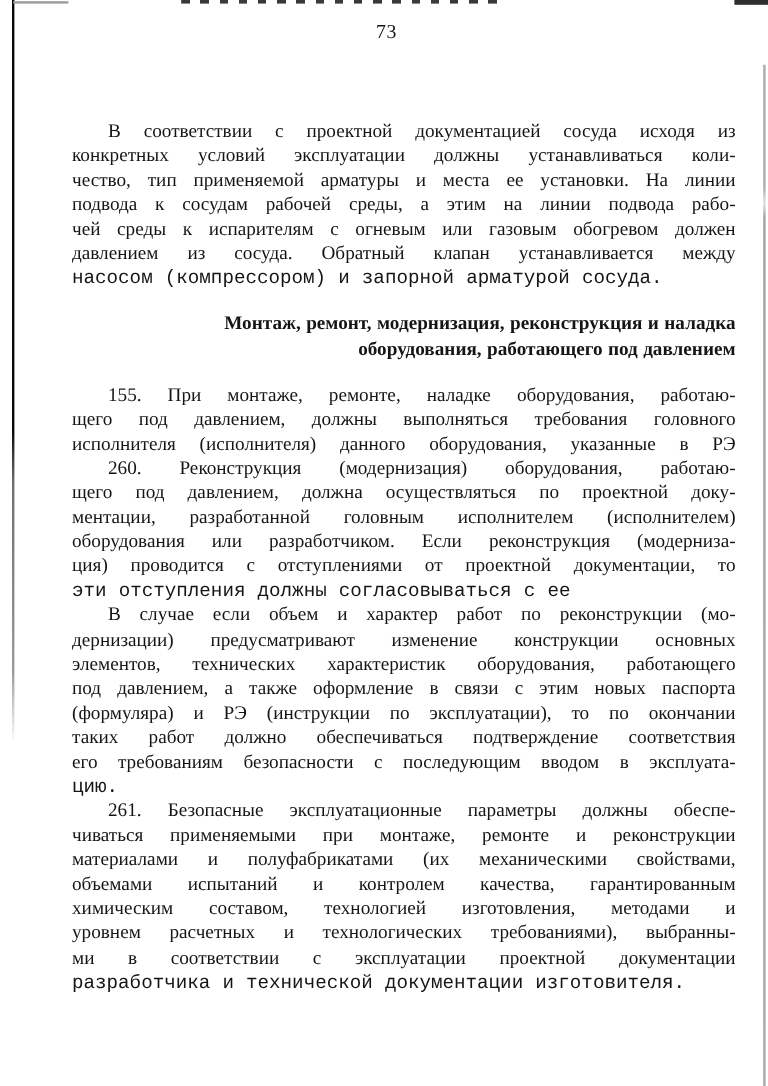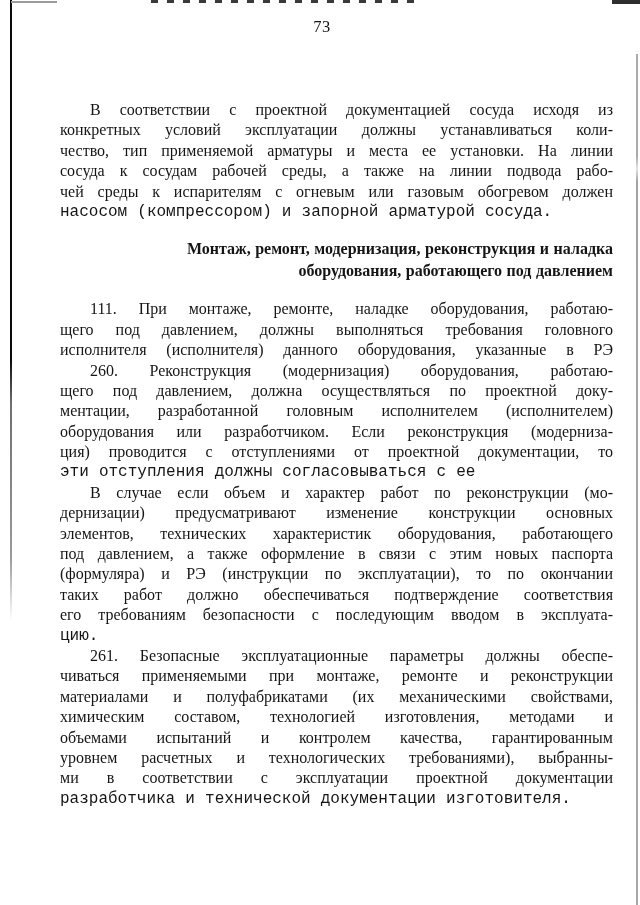--- a/index.html
+++ b/index.html
@@ -68,30 +68,31 @@
 <div class="scan-top-dashes"></div>
 <div class="scan-top-right"></div>
 
 <div class="page-number">73</div>
 
 <div class="doc">
     <div class="block paragraph">
       <div class="line justify indent">В соответствии с проектной документацией сосуда исходя из</div>
       <div class="line justify">конкретных условий эксплуатации должны устанавливаться коли-</div>
       <div class="line justify">чество, тип применяемой арматуры и места ее установки. На линии</div>
-      <div class="line justify">сосуда к сосудам рабочей среды, а также на линии подвода рабо-</div>
+      <div class="line justify">подвода к сосудам рабочей среды, а этим на линии подвода рабо-</div>
       <div class="line justify">чей среды к испарителям с огневым или газовым обогревом должен</div>
+      <div class="line justify">давлением из сосуда. Обратный клапан устанавливается между</div>
       <div class="line last">насосом (компрессором) и запорной арматурой сосуда.</div>
     </div>
     <div class="block heading">
       <div class="line center">Монтаж, ремонт, модернизация, реконструкция и наладка</div>
       <div class="line center">оборудования, работающего под давлением</div>
     </div>
     <div class="block paragraph">
-      <div class="line justify indent">111. При монтаже, ремонте, наладке оборудования, работаю-</div>
+      <div class="line justify indent">155. При монтаже, ремонте, наладке оборудования, работаю-</div>
       <div class="line justify">щего под давлением, должны выполняться требования головного</div>
       <div class="line justify">исполнителя (исполнителя) данного оборудования, указанные в РЭ</div>
     </div>
     <div class="block paragraph">
       <div class="line justify indent">260. Реконструкция (модернизация) оборудования, работаю-</div>
       <div class="line justify">щего под давлением, должна осуществляться по проектной доку-</div>
       <div class="line justify">ментации, разработанной головным исполнителем (исполнителем)</div>
       <div class="line justify">оборудования или разработчиком. Если реконструкция (модерниза-</div>
       <div class="line justify">ция) проводится с отступлениями от проектной документации, то</div>
       <div class="line last">эти отступления должны согласовываться с ее разработчиком.</div>
@@ -103,19 +104,19 @@
       <div class="line justify">под давлением, а также оформление в связи с этим новых паспорта</div>
       <div class="line justify">(формуляра) и РЭ (инструкции по эксплуатации), то по окончании</div>
       <div class="line justify">таких работ должно обеспечиваться подтверждение соответствия</div>
       <div class="line justify">его требованиям безопасности с последующим вводом в эксплуата-</div>
       <div class="line last">цию.</div>
     </div>
     <div class="block paragraph">
       <div class="line justify indent">261. Безопасные эксплуатационные параметры должны обеспе-</div>
       <div class="line justify">чиваться применяемыми при монтаже, ремонте и реконструкции</div>
       <div class="line justify">материалами и полуфабрикатами (их механическими свойствами,</div>
+      <div class="line justify">объемами испытаний и контролем качества, гарантированным</div>
       <div class="line justify">химическим составом, технологией изготовления, методами и</div>
-      <div class="line justify">объемами испытаний и контролем качества, гарантированным</div>
       <div class="line justify">уровнем расчетных и технологических требованиями), выбранны-</div>
       <div class="line justify">ми в соответствии с эксплуатации проектной документации</div>
       <div class="line last">разработчика и технической документации изготовителя.</div>
     </div>
   </div>
 
 </body></html>

